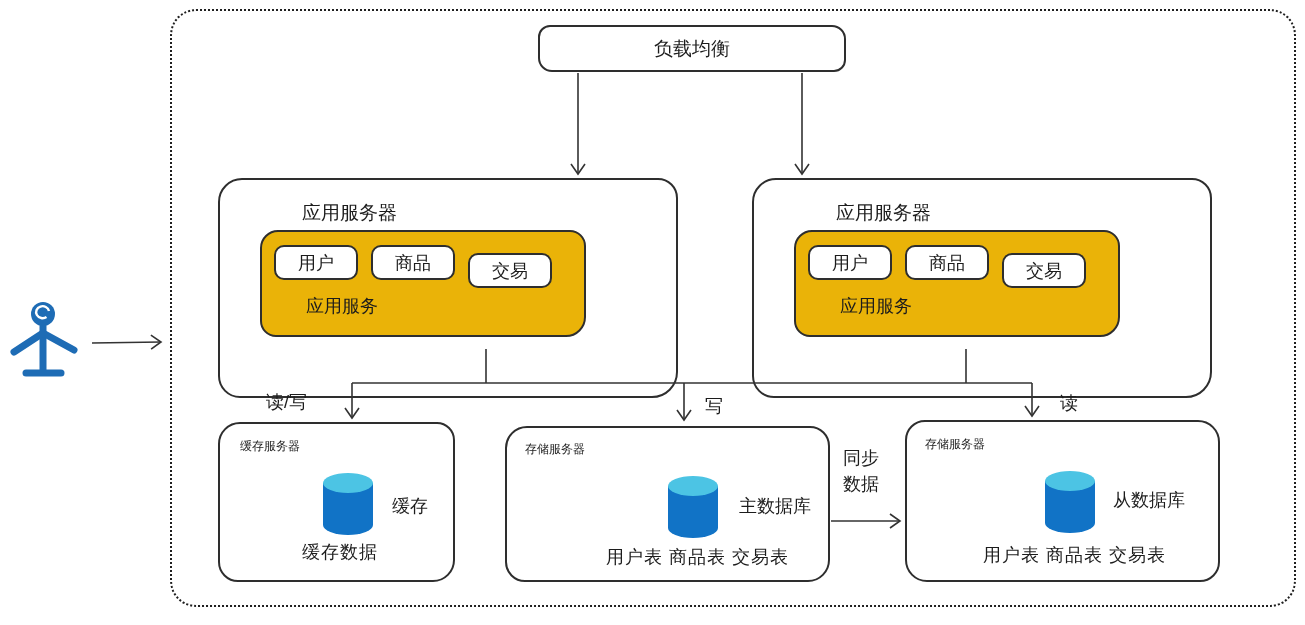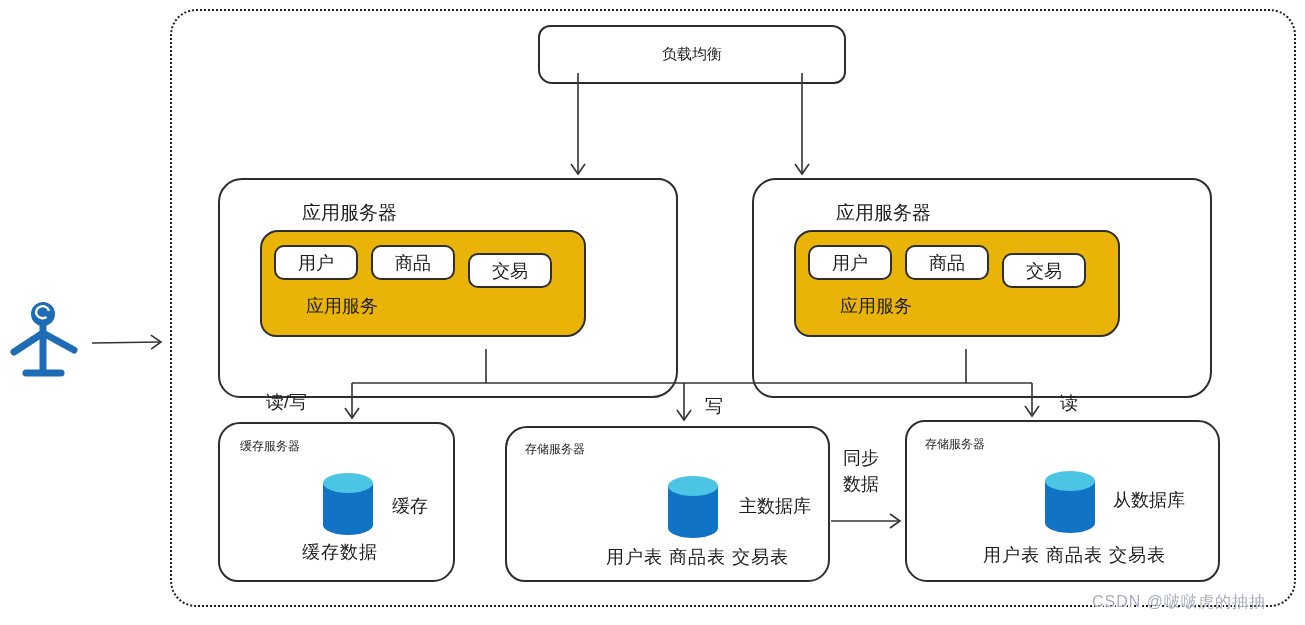--- a/index.html
+++ b/index.html
@@ -6,22 +6,22 @@
   #canvas{
     position:relative;width:1305px;height:625px;background:#ffffff;overflow:hidden;
     font-family:"Liberation Sans","DejaVu Sans",sans-serif;color:#1c1c1c;
   }
   .frame{
     position:absolute;left:170px;top:9px;width:1122px;height:594px;
     border:2px dotted #1f1f1f;border-radius:26px;background:transparent;
   }
   .box{position:absolute;border:2px solid #2e2e2e;background:#ffffff;box-sizing:border-box;}
   .lb-box{
-    left:538px;top:25px;width:308px;height:59px;border-radius:12px 14px 12px 14px;
-    display:flex;align-items:center;justify-content:center;font-size:15px;
+    left:538px;top:25px;width:308px;height:47px;border-radius:12px 14px 12px 14px;
+    display:flex;align-items:center;justify-content:center;font-size:19px;
   }
   .app-server{width:460px;height:220px;border-radius:24px 20px 26px 22px;}
   .app-server.left{left:218px;top:178px;}
   .app-server.right{left:752px;top:178px;}
   .app-title{position:absolute;left:82px;top:20px;font-size:19px;}
   .inner-box{
     position:absolute;left:40px;top:50px;width:326px;height:107px;
     border:2px solid #2e2e2e;border-radius:18px 16px 20px 16px;background:#eab308;box-sizing:border-box;
   }
   .modules{position:absolute;left:12px;top:13px;display:flex;gap:13px;}
@@ -145,14 +145,13 @@
       <path d="M0,10 L0,52 A25,10 0 0 0 50,52 L50,10 Z" fill="#1173c6"></path>
       <ellipse cx="25" cy="10" rx="25" ry="10" fill="#4cc4e4"></ellipse>
     </g>
 
     <g transform="translate(1045,471)">
       <path d="M0,10 L0,52 A25,10 0 0 0 50,52 L50,10 Z" fill="#1173c6"></path>
       <ellipse cx="25" cy="10" rx="25" ry="10" fill="#4cc4e4"></ellipse>
     </g>
   </svg>
 
-  <div class="watermark">CSDN @啵啵虎的抽抽</div>
 </div>
 
 </body></html>

